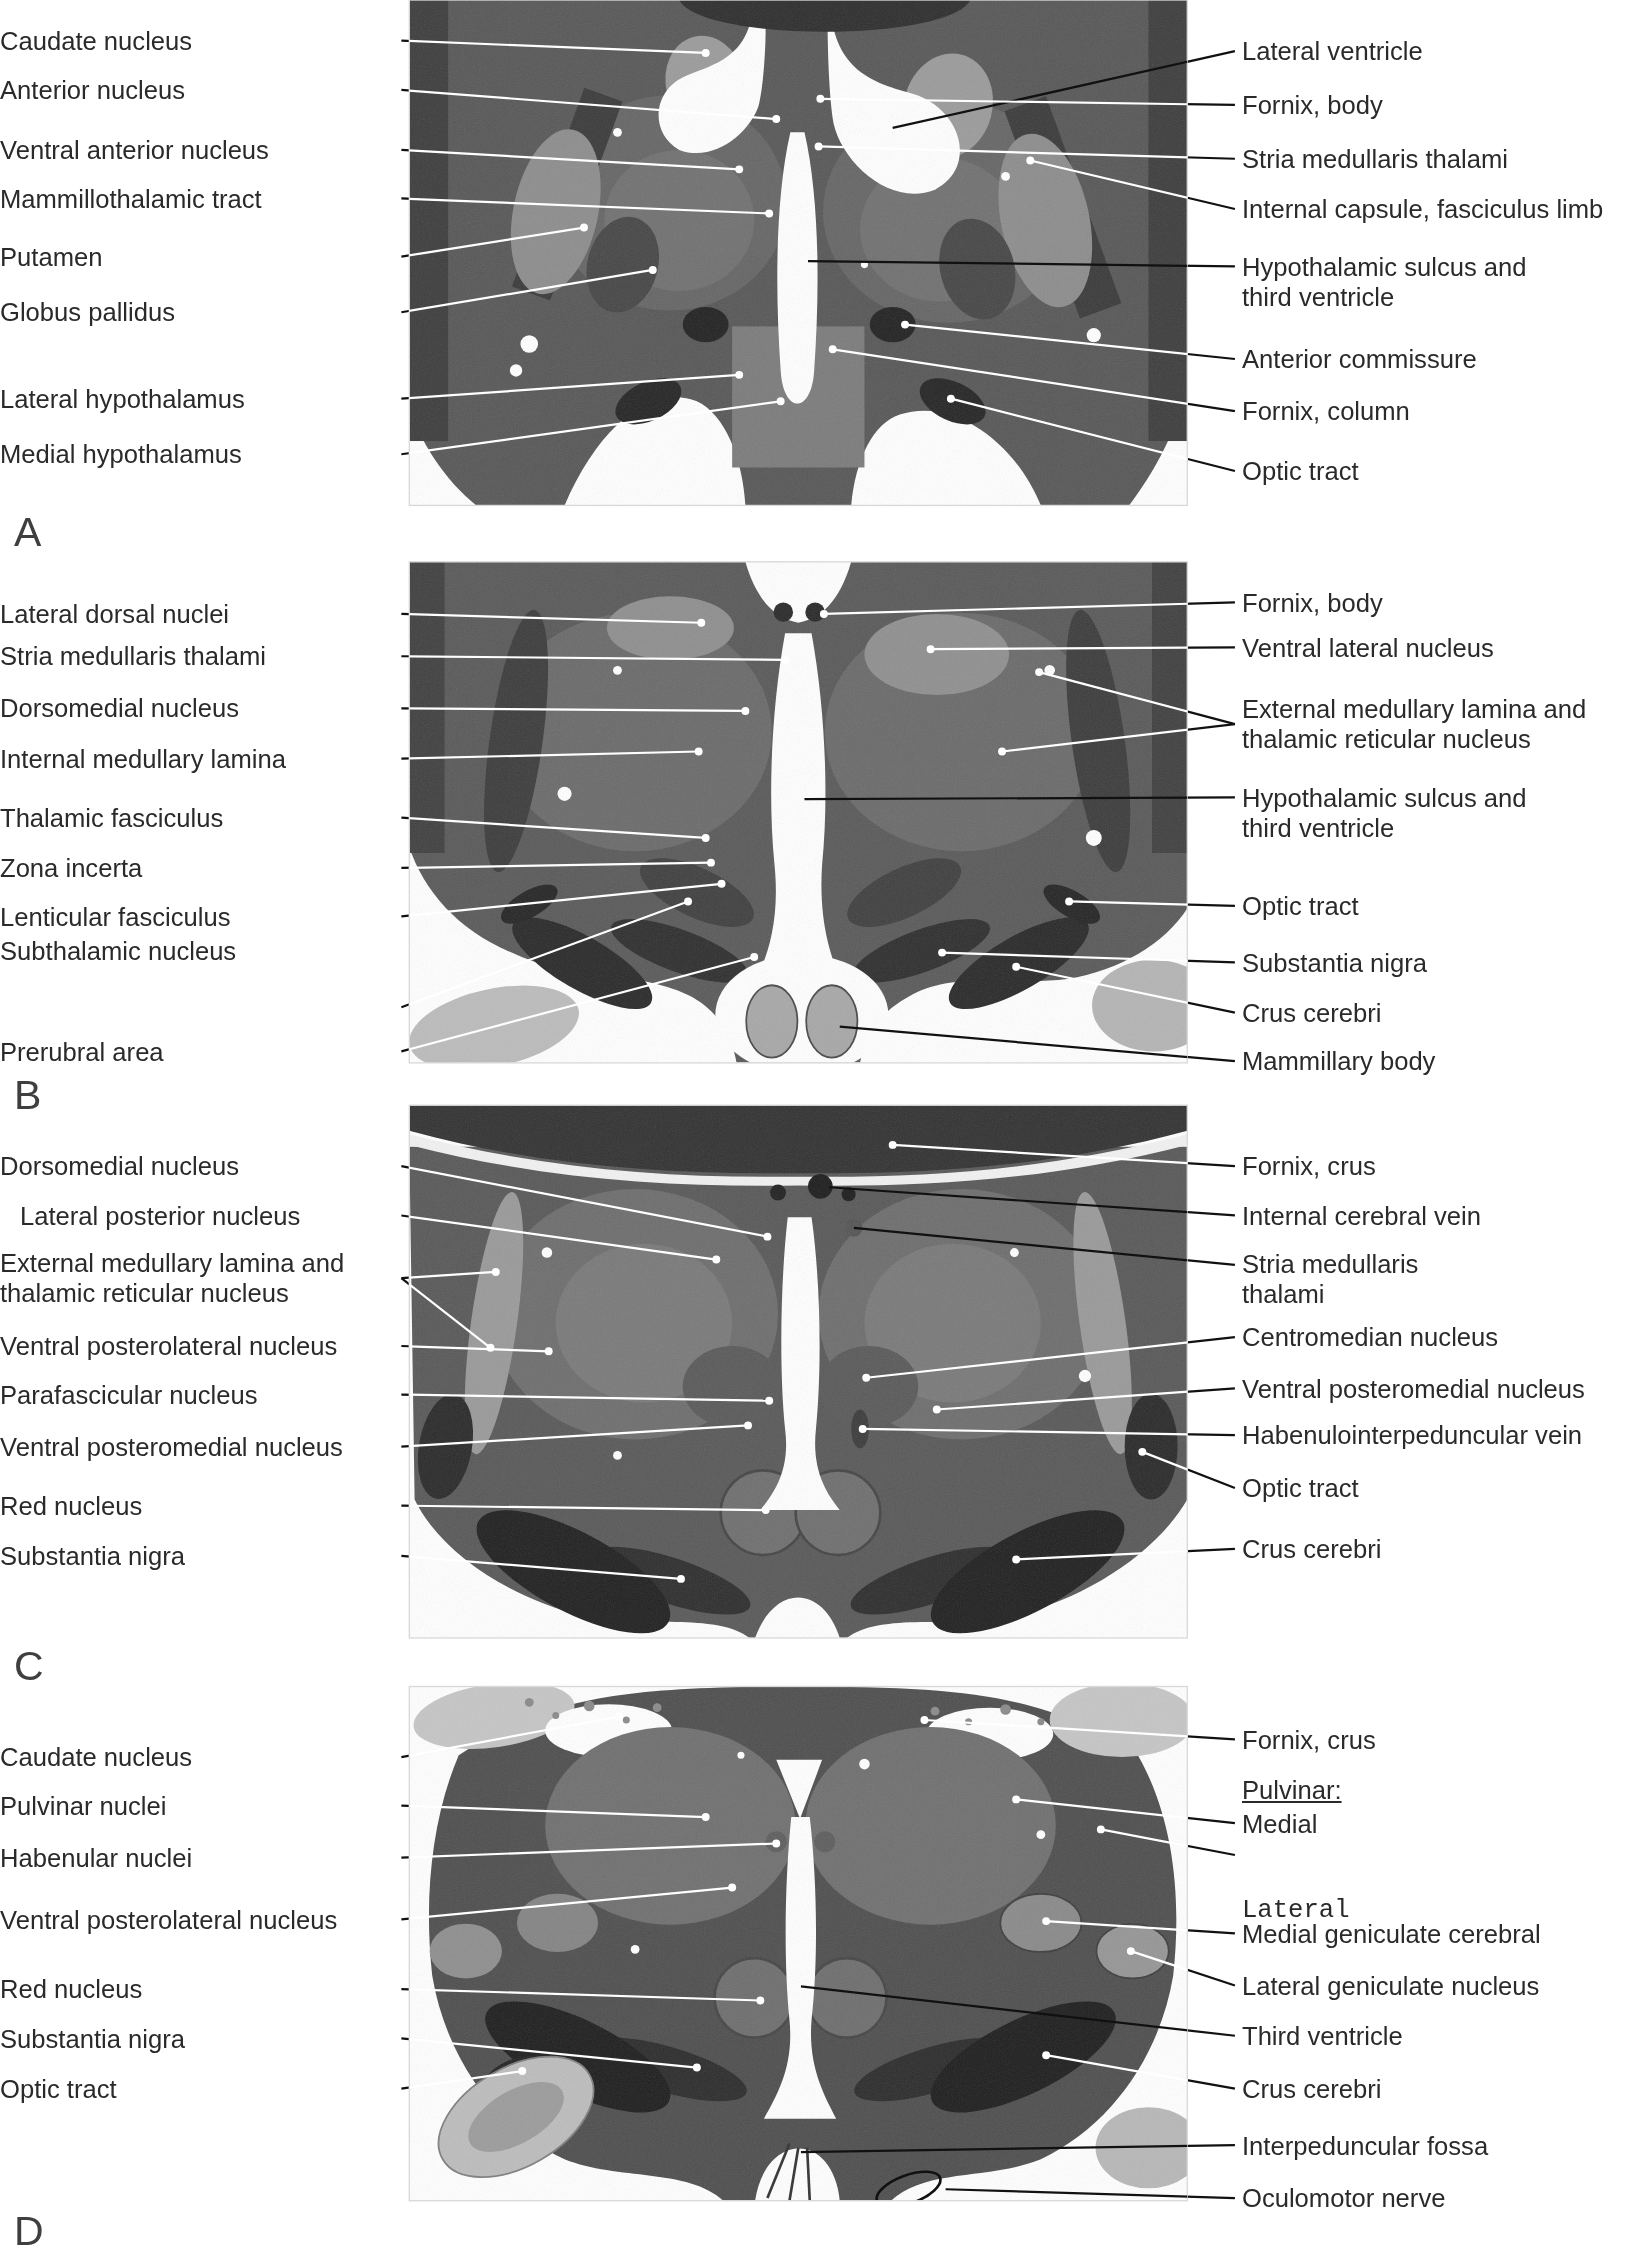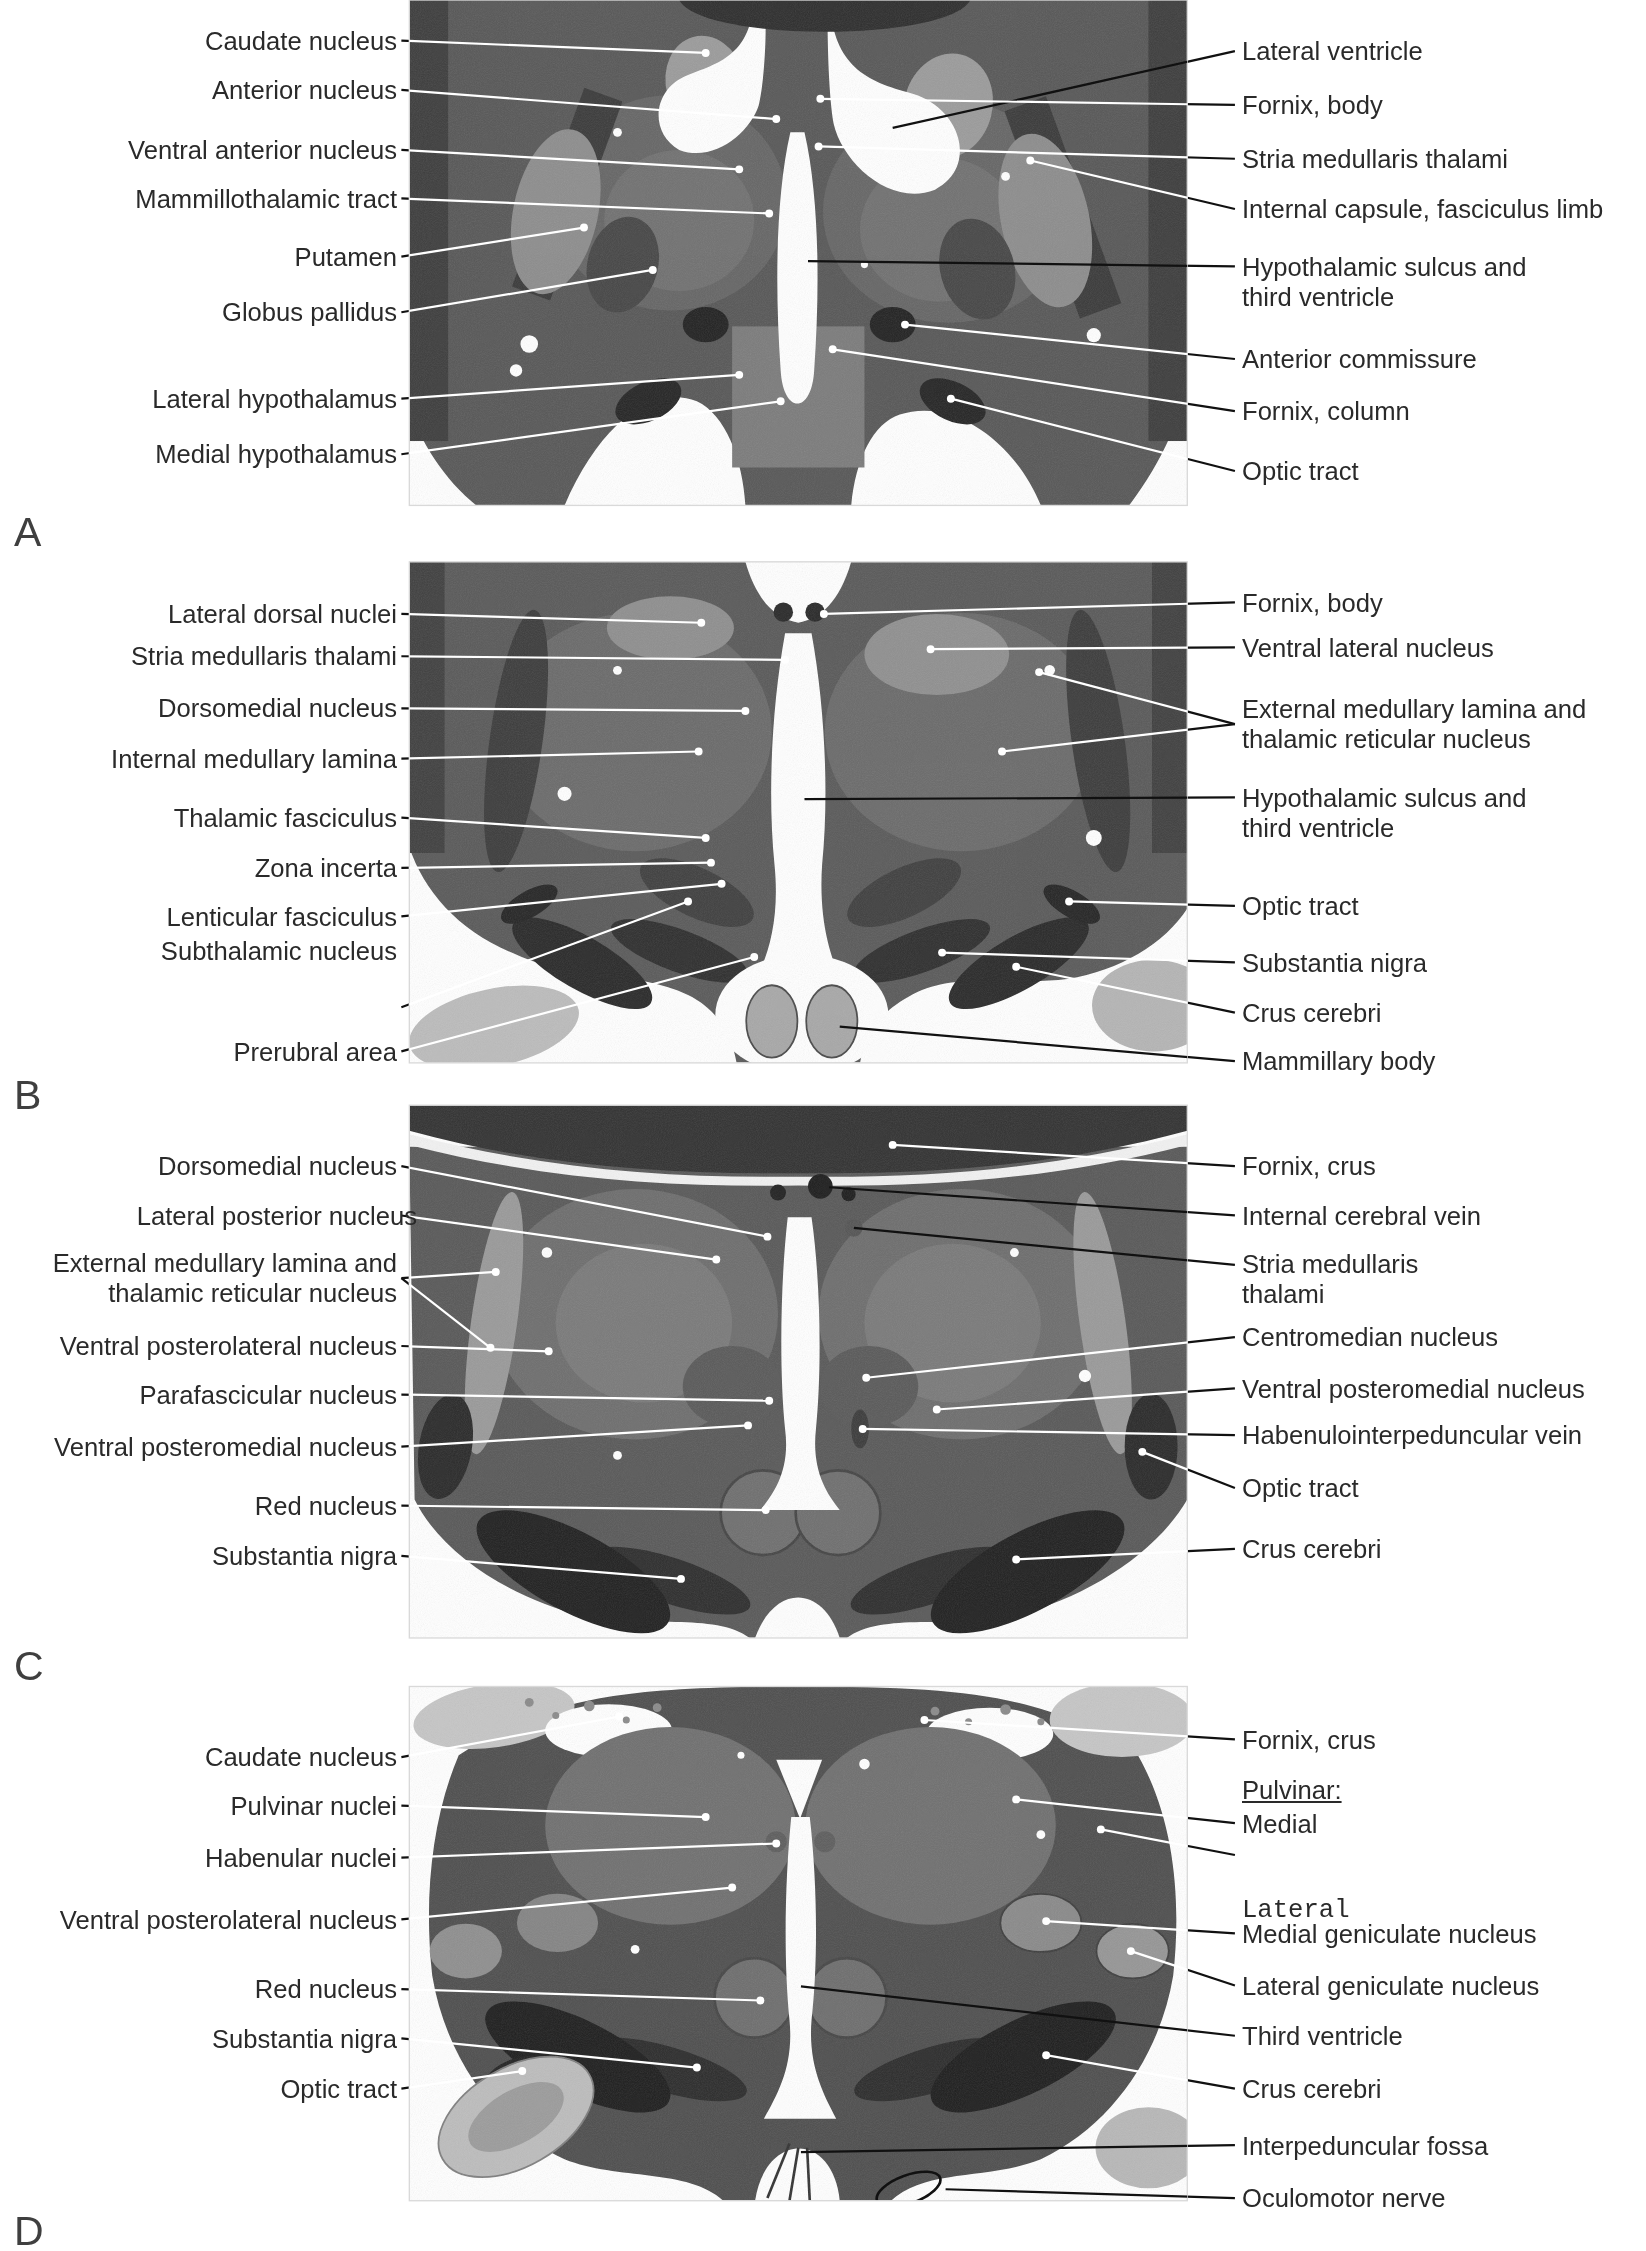--- a/index.html
+++ b/index.html
@@ -1,20 +1,20 @@
 <!DOCTYPE html>
 <html style="font-size:14px"><head>
 <meta charset="utf-8">
 <style>
   html,body{margin:0;padding:0;background:#ffffff;}
   #canvas{position:relative;width:1646px;height:2251px;overflow:hidden;
           font-family:"Liberation Sans",sans-serif;background:#fff;}
   #art{position:absolute;left:0;top:0;}
   .lbl{position:absolute;color:#2a2a2a;font-size:25.6px;line-height:30px;white-space:nowrap;}
-  .lbl.left{text-align:right;width:397px;left:0;}
+  .lbl.left{width:397px;left:0;}
   .lbl.right{left:1242px;text-align:left;}
   .lbl .u{text-decoration:underline;}
   .panel-letter{position:absolute;left:14px;font-size:41px;line-height:41px;color:#3f3f3f;}
 </style>
 </head>
 <body>
 
 <div id="canvas">
 <svg id="art" width="1646" height="2251" viewBox="0 0 1866 2552">
   <defs>
@@ -661,21 +661,21 @@
       <div class="lbl right" style="top: 1775px;">
         <div class="u">Pulvinar:</div>
       </div>
       <div class="lbl right" style="top: 1809px;">
         <div>Medial</div>
       </div>
       <div class="lbl right" style="top: 1896px; font-family: Liberation Mono, monospace;">
         <div>Lateral</div>
       </div>
       <div class="lbl right" style="top: 1919px;">
-        <div>Medial geniculate nucleus</div>
+        <div>Medial geniculate cerebral</div>
       </div>
       <div class="lbl right" style="top: 1971px;">
         <div>Lateral geniculate nucleus</div>
       </div>
       <div class="lbl right" style="top: 2021px;">
         <div>Third ventricle</div>
       </div>
       <div class="lbl right" style="top: 2074px;">
         <div>Crus cerebri</div>
       </div>

